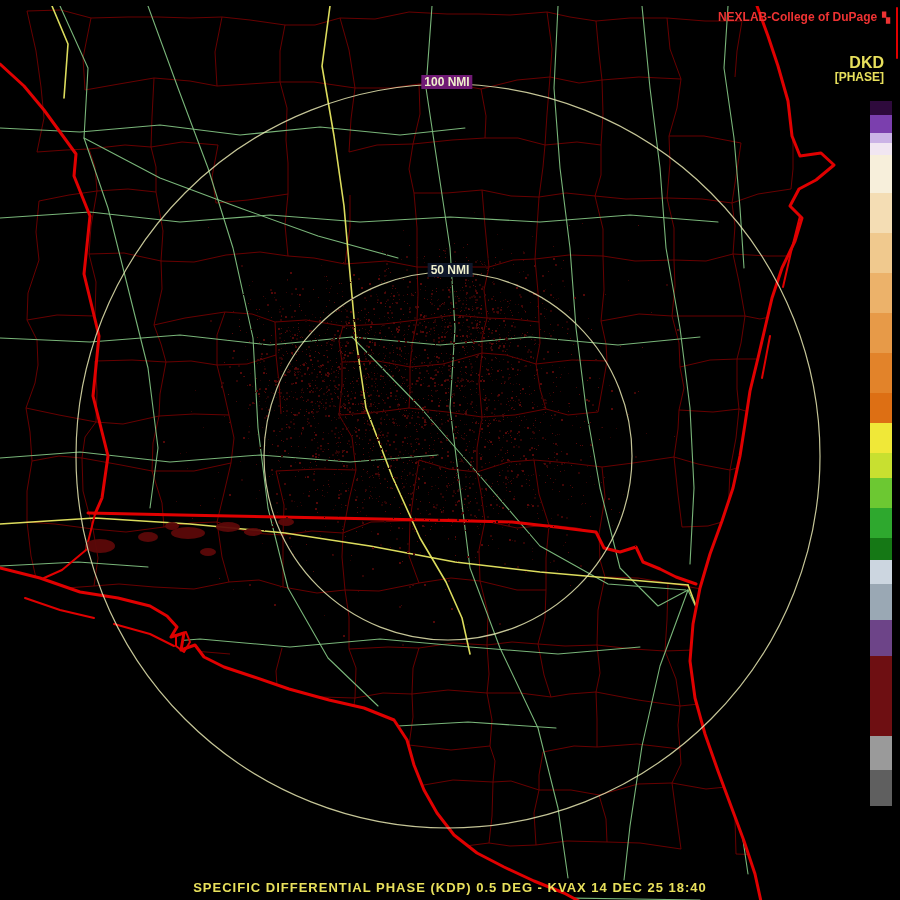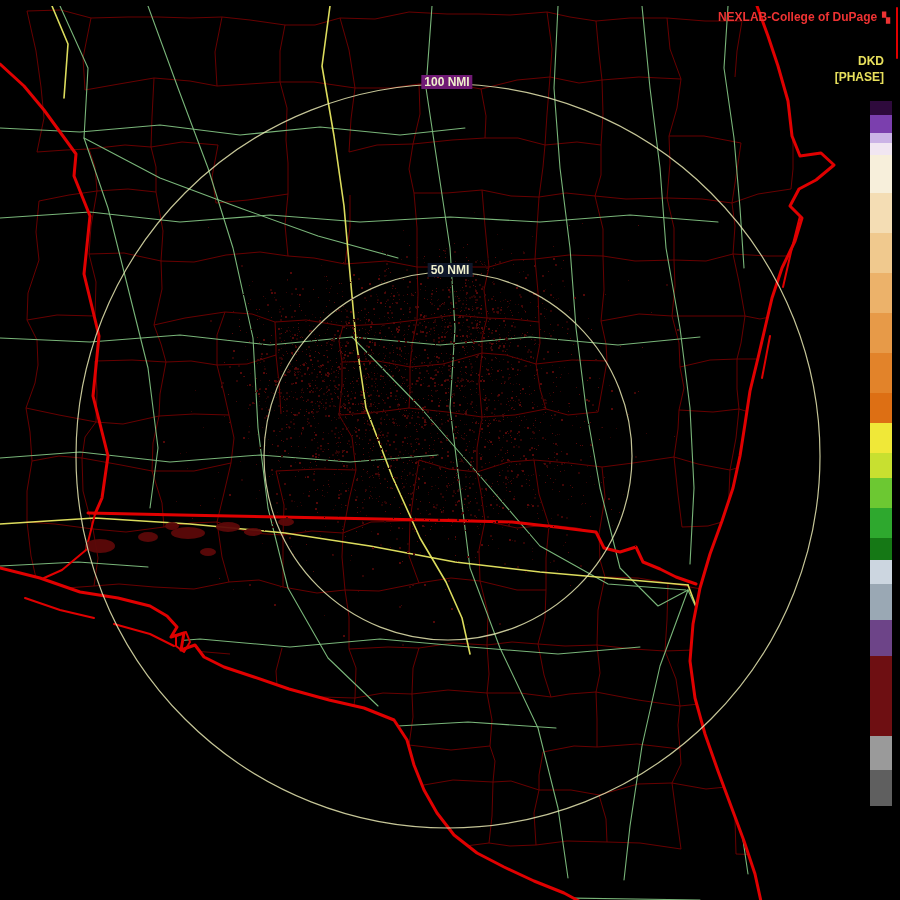--- a/index.html
+++ b/index.html
@@ -2,21 +2,21 @@
 <html><head>
 <meta charset="utf-8">
 <style>
   html,body{margin:0;padding:0;background:#000;}
   .stage{position:relative;width:900px;height:900px;background:#000;overflow:hidden;
          font-family:Liberation Sans, sans-serif;margin-top:6px;}
   .stage svg{position:absolute;left:0;top:0;}
   .label{position:absolute;white-space:pre;}
   .brand{top:4px;right:10px;color:#ee3333;font-size:12px;font-weight:bold;letter-spacing:0px;}
   .brand .glyph{margin-left:5px;font-size:10px;}
-  .code{top:48px;right:16px;color:#e8e05c;font-size:12px;font-weight:bold;}
+  .code{top:48px;right:16px;color:#e8e05c;font-size:16px;font-weight:bold;}
   .phase{top:64px;right:16px;color:#e8e05c;font-size:12px;font-weight:bold;}
   .ring100{left:447px;top:69px;transform:translateX(-50%);background:#701a75;padding:0 3px;
            color:#f0f0cc;font-size:12px;font-weight:bold;}
   .ring50{left:450px;top:257px;transform:translateX(-50%);background:#0f172a;padding:0 3px;
           color:#f0f0cc;font-size:12px;font-weight:bold;}
   .colorbar{position:absolute;left:870px;top:95px;width:22px;}
   .colorbar div{width:100%;}
   .scalelabels{position:absolute;left:816px;top:0;width:46px;height:900px;}
   .scale-label{position:absolute;right:0;width:100%;text-align:right;color:#e8e05c;
                font-size:13px;line-height:14px;}
@@ -120,13 +120,14 @@
       <div style="height: 30px; background: rgb(46, 168, 46);"></div>
       <div style="height: 22px; background: rgb(21, 120, 21);"></div>
       <div style="height: 24px; background: rgb(204, 214, 224);"></div>
       <div style="height: 36px; background: rgb(154, 168, 180);"></div>
       <div style="height: 36px; background: rgb(109, 68, 136);"></div>
       <div style="height: 80px; background: rgb(110, 15, 18);"></div>
       <div style="height: 34px; background: rgb(154, 154, 154);"></div>
       <div style="height: 36px; background: rgb(95, 95, 95);"></div>
     </div>
 
+  <div class="label caption">SPECIFIC DIFFERENTIAL PHASE (KDP) 0.5 DEG - KVAX 14 DEC 25 18:40</div>
 </div>
 
 </body></html>

